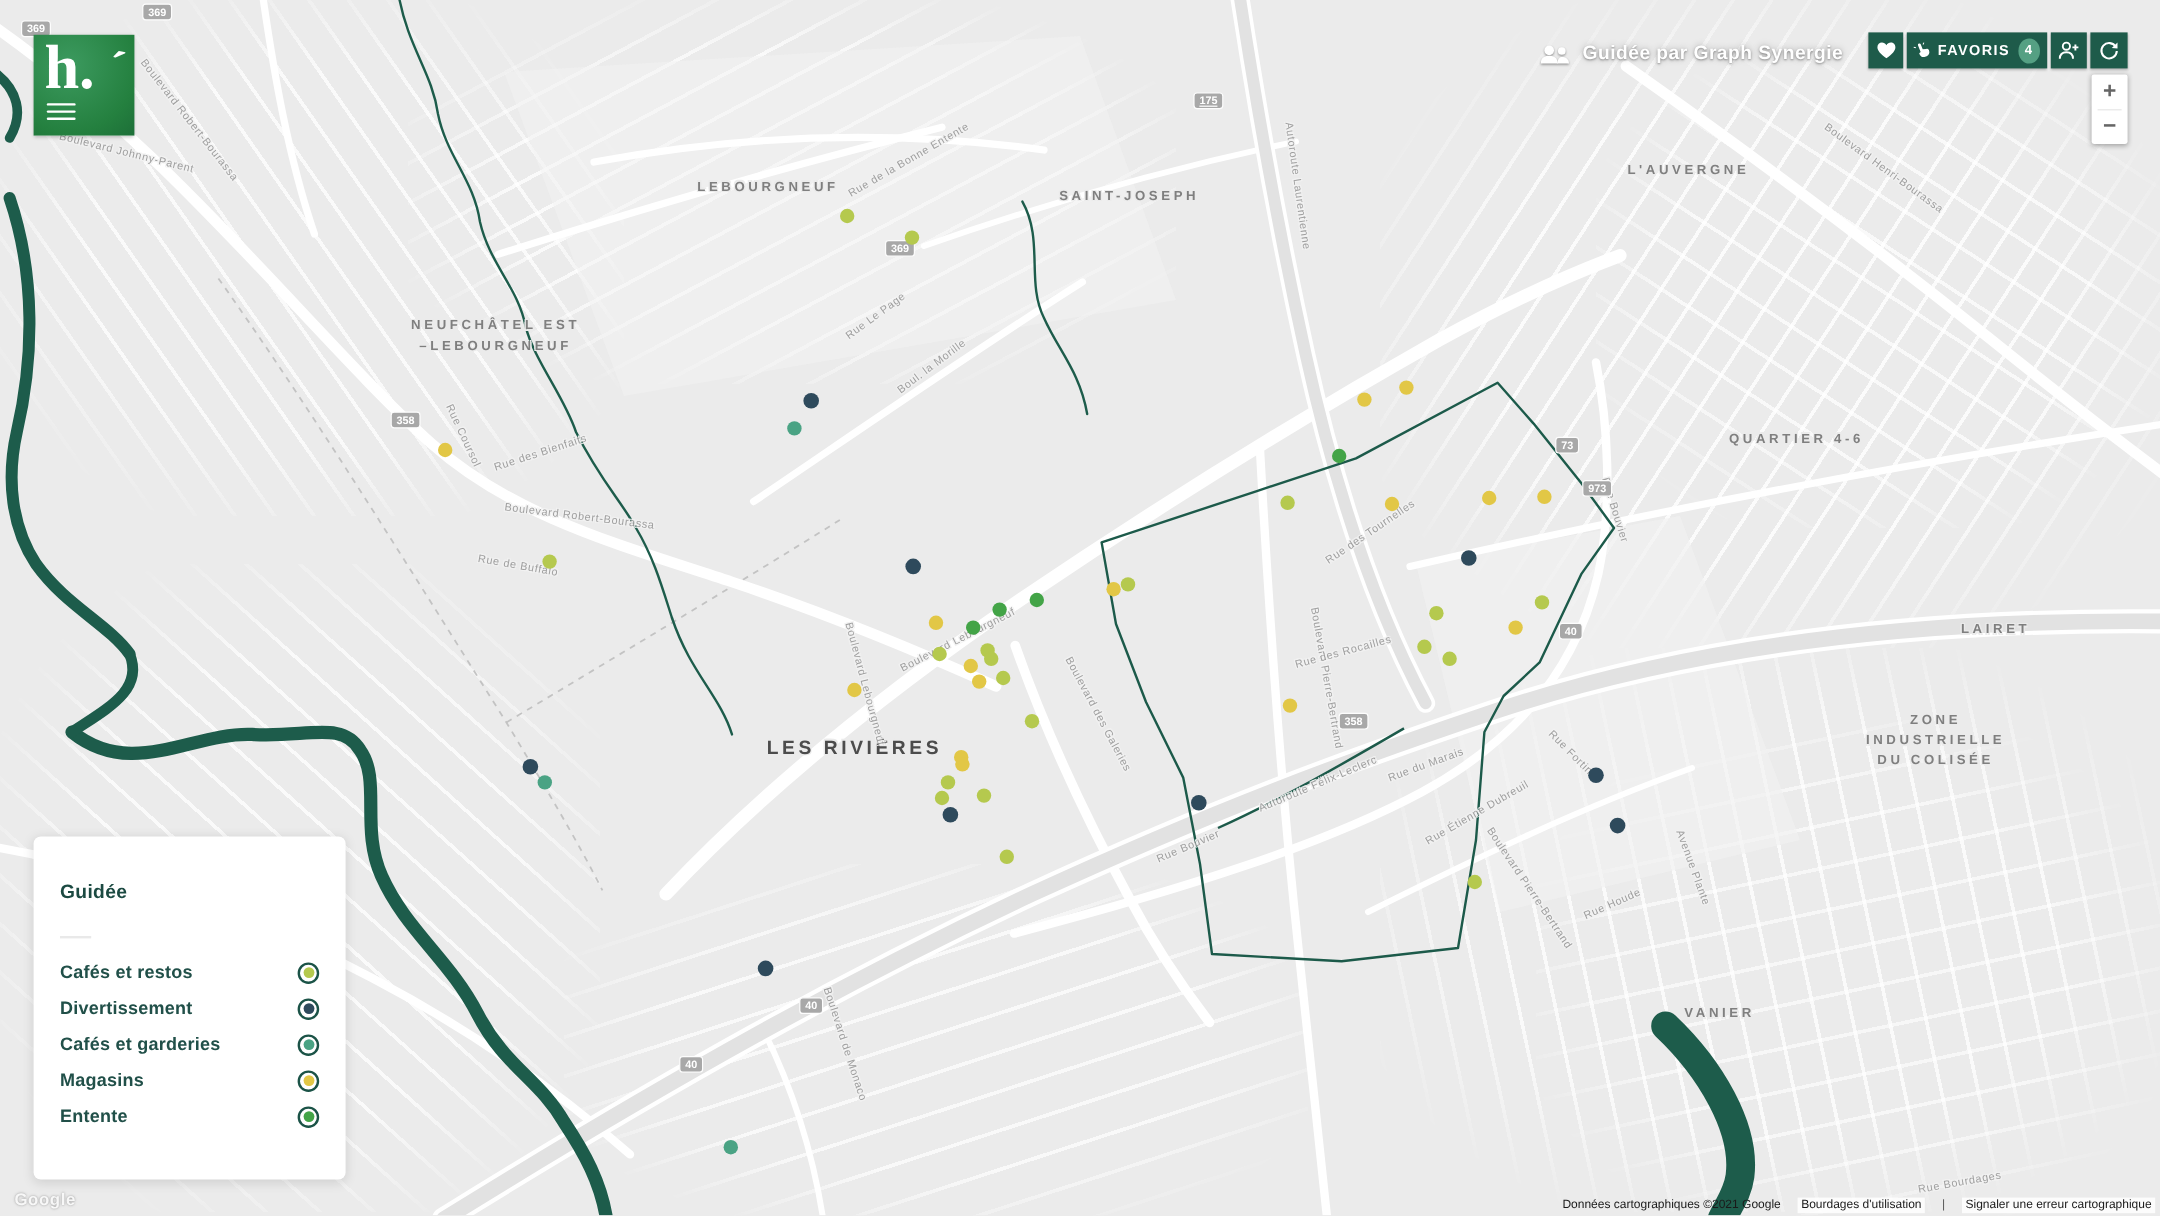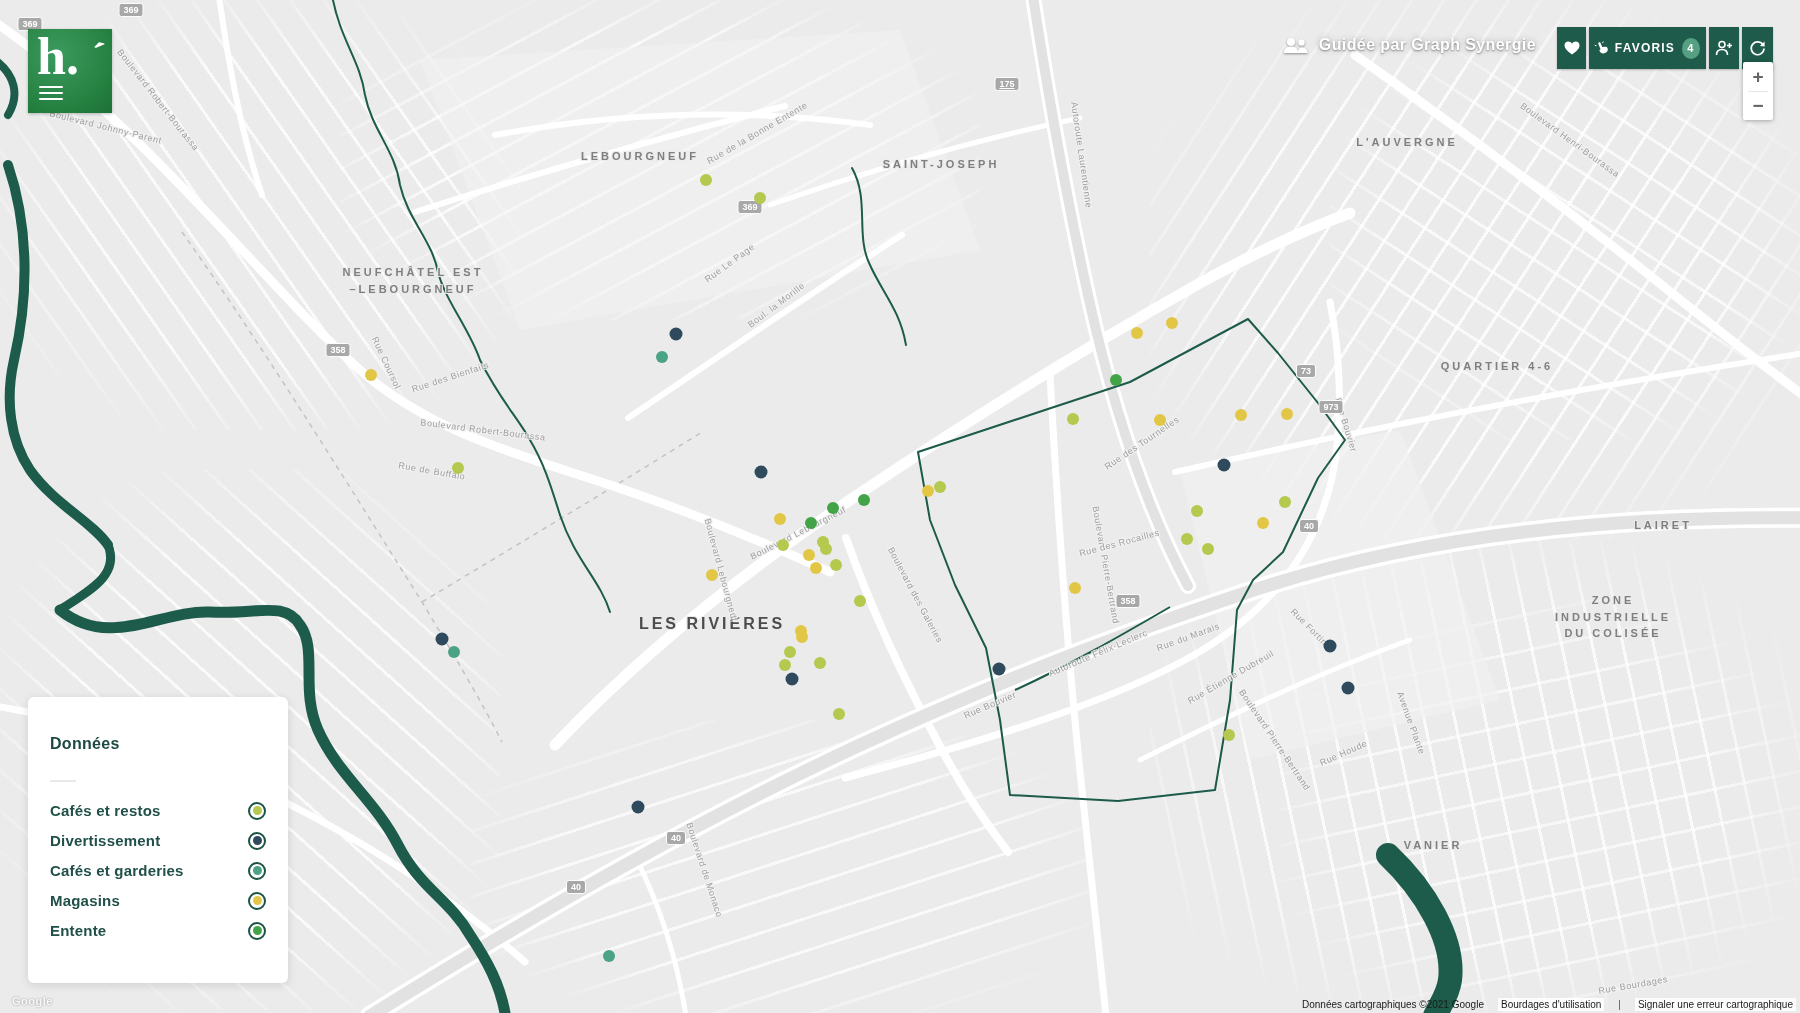--- a/index.html
+++ b/index.html
@@ -33,21 +33,21 @@
   #logo .acc{position:absolute;left:62px;top:4px;color:#fff;font-family:"Liberation Serif",serif;
     font-size:40px;font-weight:bold;transform:rotate(12deg);}
   #burger{position:absolute;left:11px;top:57px;width:24px;height:14px;display:flex;
     flex-direction:column;justify-content:space-between;}
   #burger span{display:block;height:2px;background:#fff;border-radius:1px;}
 
   
   #tagline{position:absolute;top:36px;right:264px;display:flex;align-items:center;gap:10px;
     color:#fff;font-size:16px;font-weight:bold;letter-spacing:.4px;
     text-shadow:0 1px 2px rgba(0,0,0,.4),0 0 6px rgba(0,0,0,.25);}
-  .tbtn{position:absolute;top:27px;height:42px;background:#1e5b4a;border:none;color:#fff;
+  .tbtn{position:absolute;top:27px;height:30px;background:#1e5b4a;border:none;color:#fff;
     display:flex;align-items:center;justify-content:center;cursor:pointer;box-shadow:0 1px 2px rgba(0,0,0,.25);}
   #btn-heart{left:1557px;width:29px;}
   #btn-favoris{left:1589px;width:117px;gap:7px;font-size:12px;font-weight:bold;letter-spacing:1.2px;}
   #btn-adduser{left:1709px;width:30px;}
   #btn-refresh{left:1742px;width:31px;}
   .badge{width:21px;height:21px;border-radius:50%;background:#55a083;color:#fff;font-size:11px;
     display:flex;align-items:center;justify-content:center;font-weight:bold;}
   #zoomctl{position:absolute;left:1743px;top:62px;width:30px;height:58px;background:#fff;
     border-radius:2px;box-shadow:0 1px 4px rgba(0,0,0,.3);display:flex;flex-direction:column;}
   #zoomctl button{flex:1;border:none;background:none;color:#666;font-size:19px;font-weight:bold;
@@ -60,21 +60,21 @@
   #legend h2{margin:0;font-size:16px;font-weight:bold;color:#1c4a42;letter-spacing:.3px;}
   #legend .divider{width:26px;height:2px;background:#e9e9e9;margin:27px 0 0 0;}
   .lg-row{display:flex;align-items:center;justify-content:space-between;height:29px;margin-top:1px;cursor:pointer;}
   .lg-row:first-of-type{margin-top:14px;}
   .lg-label{font-size:15px;color:#215049;font-weight:bold;letter-spacing:.2px;}
   .lg-marker{width:18px;height:18px;border-radius:50%;border:2px solid #1b5347;background:#fff;
     display:flex;align-items:center;justify-content:center;box-sizing:border-box;}
   .lg-dot{width:9px;height:9px;border-radius:50%;}
 
   
-  #google-logo{position:absolute;left:12px;bottom:6px;color:rgba(255,255,255,.9);font-size:11px;
+  #google-logo{position:absolute;left:12px;bottom:6px;color:rgba(255,255,255,.9);font-size:14px;
     font-weight:bold;letter-spacing:.5px;text-shadow:0 0 2px rgba(120,120,120,.8);}
   #attrib{position:absolute;right:4px;bottom:2px;display:flex;align-items:center;gap:14px;font-size:10px;color:#1a1a1a;}
   #attrib .chip{background:rgba(255,255,255,.85);padding:1px 3px;}
   #attrib a{color:#1a1a1a;text-decoration:none;cursor:pointer;}
   #attrib .bar{color:#555;}
 </style>
 </head>
 <body>
 
 <div id="stage">
@@ -299,21 +299,21 @@
     </svg>
   </button>
 
   <div id="zoomctl">
     <button>+</button>
     <div class="sep"></div>
     <button>−</button>
   </div>
 
   <div id="legend">
-    <h2>Données</h2>
+    <h2>Guidée</h2>
     <div class="divider"></div>
     <div id="legend-items">
         <div class="lg-row">
           <div class="lg-label">Cafés et restos</div>
           <div class="lg-marker">
             <div class="lg-dot" style="background: rgb(181, 201, 78);"></div>
           </div>
         </div>
         <div class="lg-row">
           <div class="lg-label">Divertissement</div>

